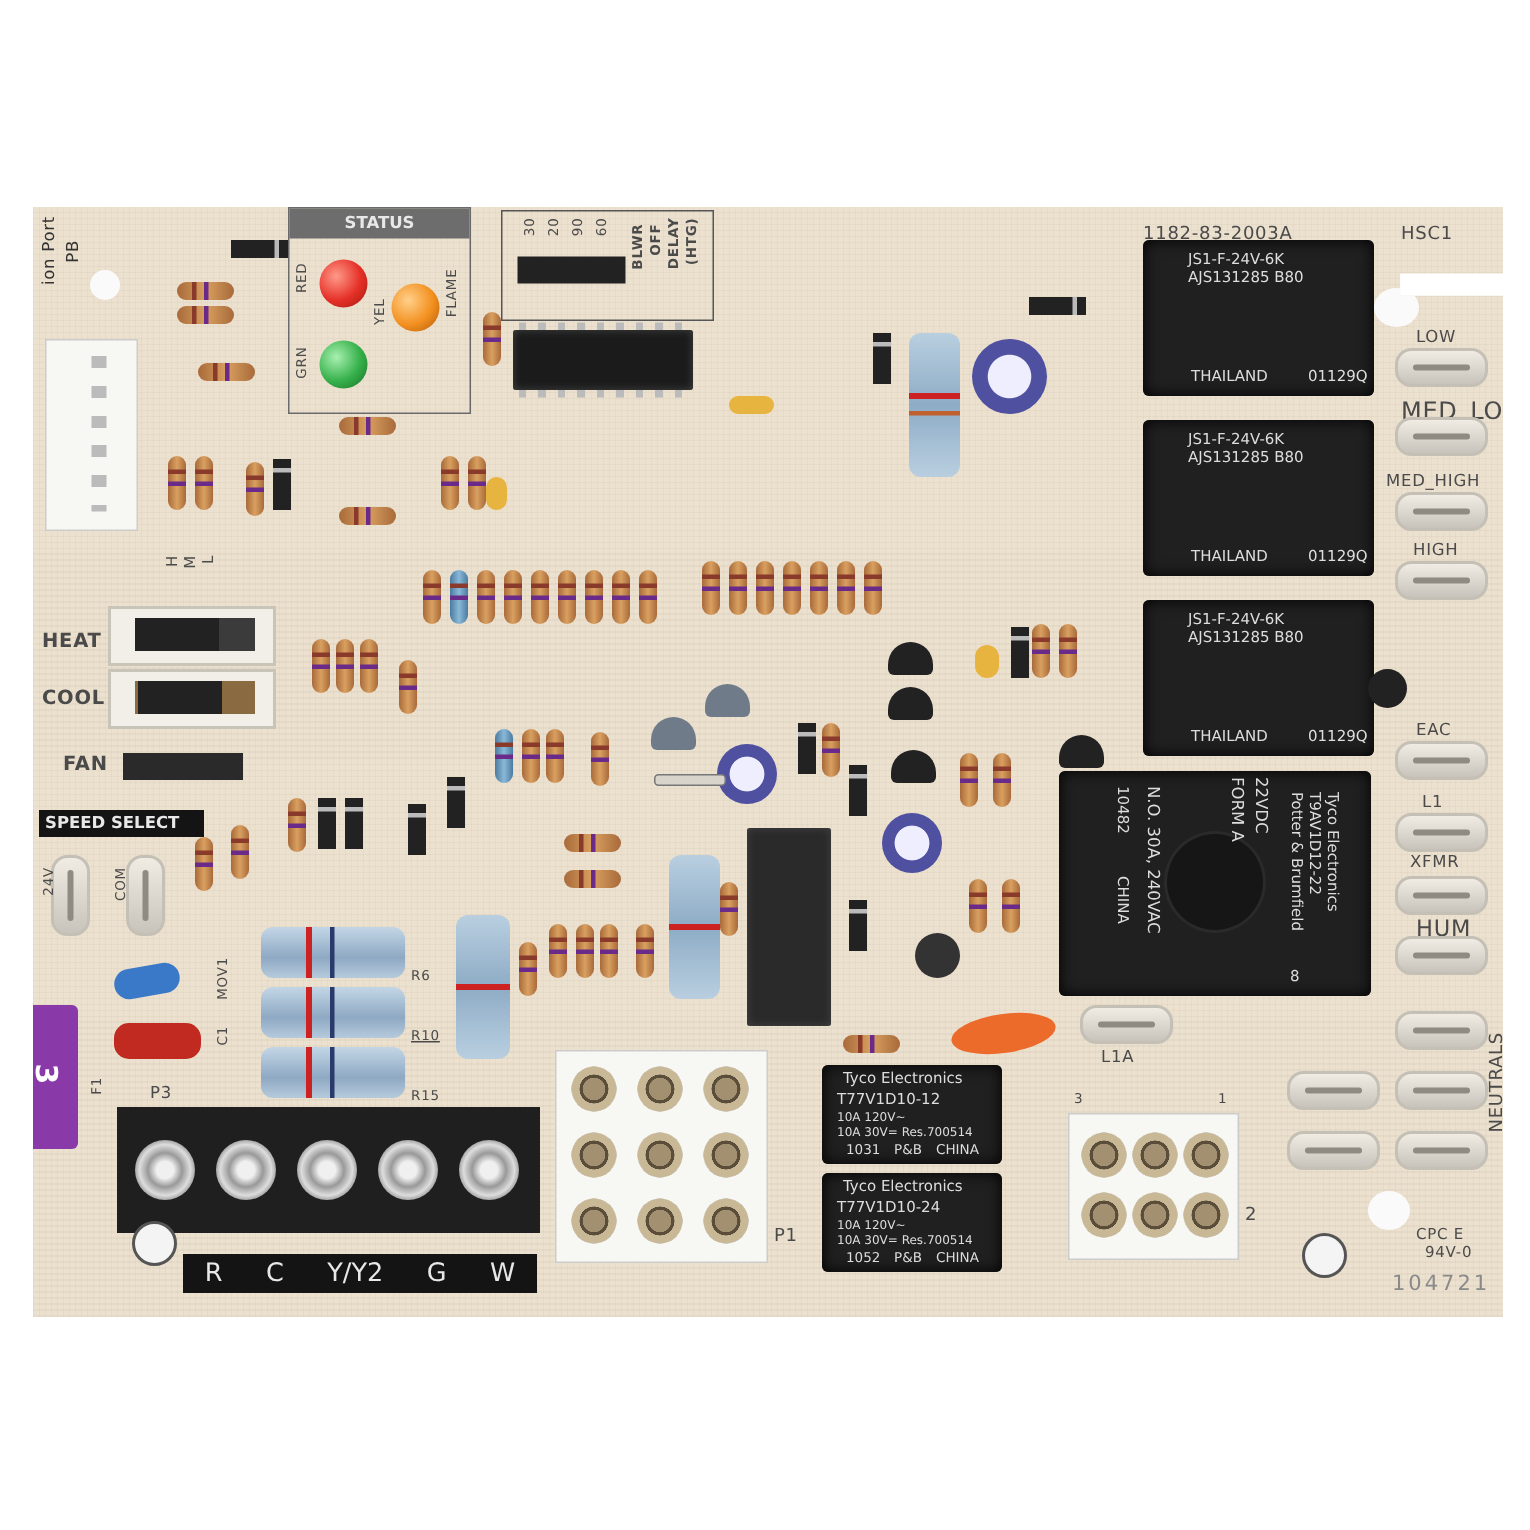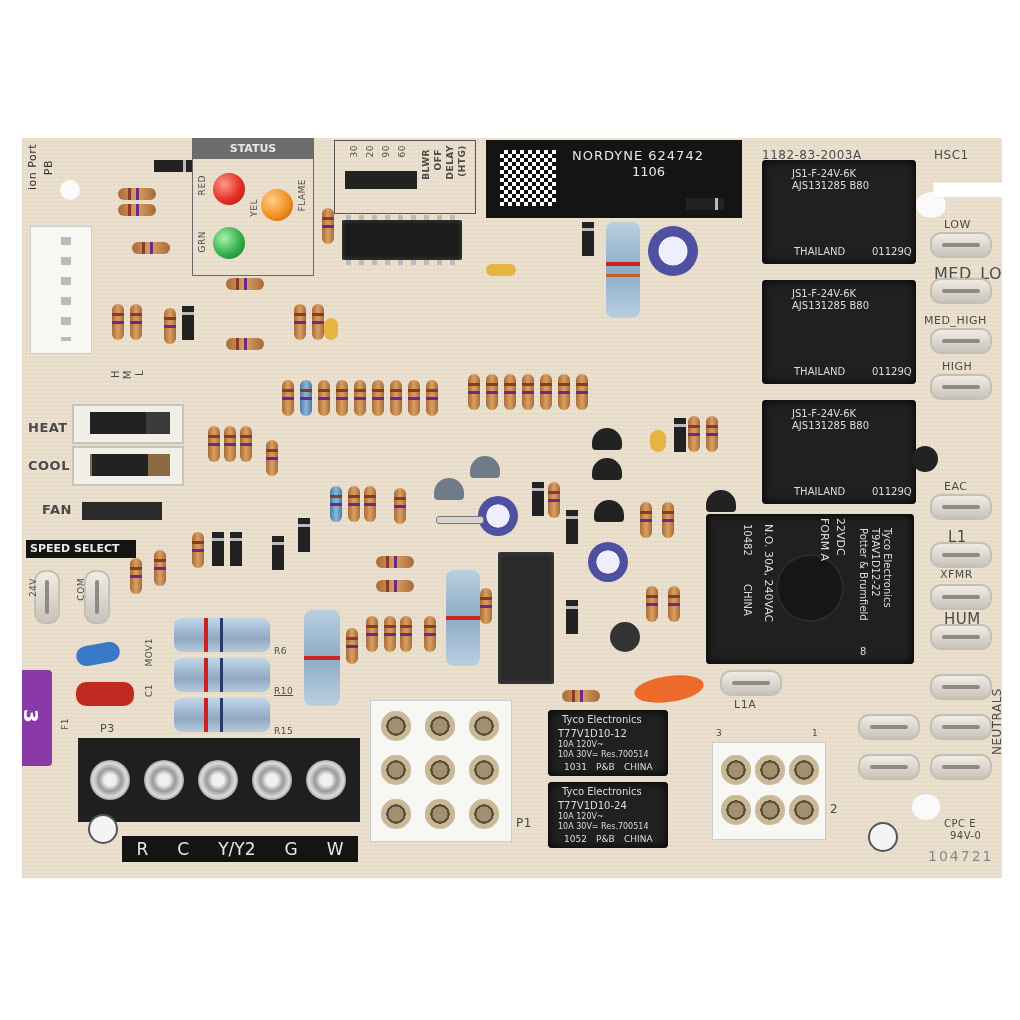--- a/index.html
+++ b/index.html
@@ -77,25 +77,20 @@
     <div class="silk silk-v" style="left:14px;top:4px;">30</div>
     <div class="silk silk-v" style="left:30px;top:4px;">20</div>
     <div class="silk silk-v" style="left:46px;top:4px;">90</div>
     <div class="silk silk-v" style="left:62px;top:4px;">60</div>
     <div class="silk silk-v" style="left:86px;top:8px;font-weight:bold;">BLWR</div>
     <div class="silk silk-v" style="left:98px;top:8px;font-weight:bold;">OFF</div>
     <div class="silk silk-v" style="left:110px;top:4px;font-weight:bold;">DELAY</div>
     <div class="silk silk-v" style="left:122px;top:4px;font-weight:bold;">(HTG)</div>
   </div>
 
-  <div class="blackbar" style="left:464px;top:2px;width:256px;height:78px;">
-    <div class="abs" style="left:14px;top:10px;width:56px;height:56px;background:repeating-conic-gradient(#fff 0 25%,#111 0 50%) 0 0/8px 8px;"></div>
-    <div class="abs" style="left:86px;top:8px;font-size:13px;letter-spacing:1px;">NORDYNE 624742</div>
-    <div class="abs" style="left:146px;top:24px;font-size:13px;">1106</div>
-  </div>
   <div class="silk" style="left:740px;top:10px;font-size:12px;">1182-83-2003A</div>
   <div class="silk" style="left:912px;top:10px;font-size:12px;">HSC1</div>
 
   <div class="chip" style="left:320px;top:82px;width:120px;height:40px;">
       <div class="pins-top"></div>
       <div class="pins-bot"></div>
     </div>
 
   <div class="diode h" style="left:132px;top:22px;"></div>
   <div class="resistor h" style="left:96px;top:50px;"></div>
@@ -341,21 +336,21 @@
     <div class="silk" style="left:22px;top:2px;font-size:11px;">LOW</div>
     <div class="spade" style="left:8px;top:16px;"></div>
     <div class="silk" style="left:12px;top:48px;font-size:16px;">MED_LOW</div>
     <div class="spade" style="left:8px;top:62px;"></div>
     <div class="silk" style="left:2px;top:98px;font-size:11px;">MED_HIGH</div>
     <div class="spade" style="left:8px;top:112px;"></div>
     <div class="silk" style="left:20px;top:144px;font-size:11px;">HIGH</div>
     <div class="spade" style="left:8px;top:158px;"></div>
     <div class="silk" style="left:22px;top:264px;font-size:11px;">EAC</div>
     <div class="spade" style="left:8px;top:278px;"></div>
-    <div class="silk" style="left:26px;top:312px;font-size:15px;">L1</div>
+    <div class="silk" style="left:26px;top:312px;font-size:11px;">L1</div>
     <div class="spade" style="left:8px;top:326px;"></div>
   </div>
   <div class="silk" style="left:918px;top:430px;font-size:11px;">XFMR</div>
   <div class="spade" style="left:908px;top:446px;"></div>
   <div class="silk" style="left:922px;top:472px;font-size:15px;">HUM</div>
   <div class="spade" style="left:908px;top:486px;"></div>
 
   <div class="spade" style="left:908px;top:536px;"></div>
   <div class="spade" style="left:836px;top:576px;"></div>
   <div class="spade" style="left:908px;top:576px;"></div>

